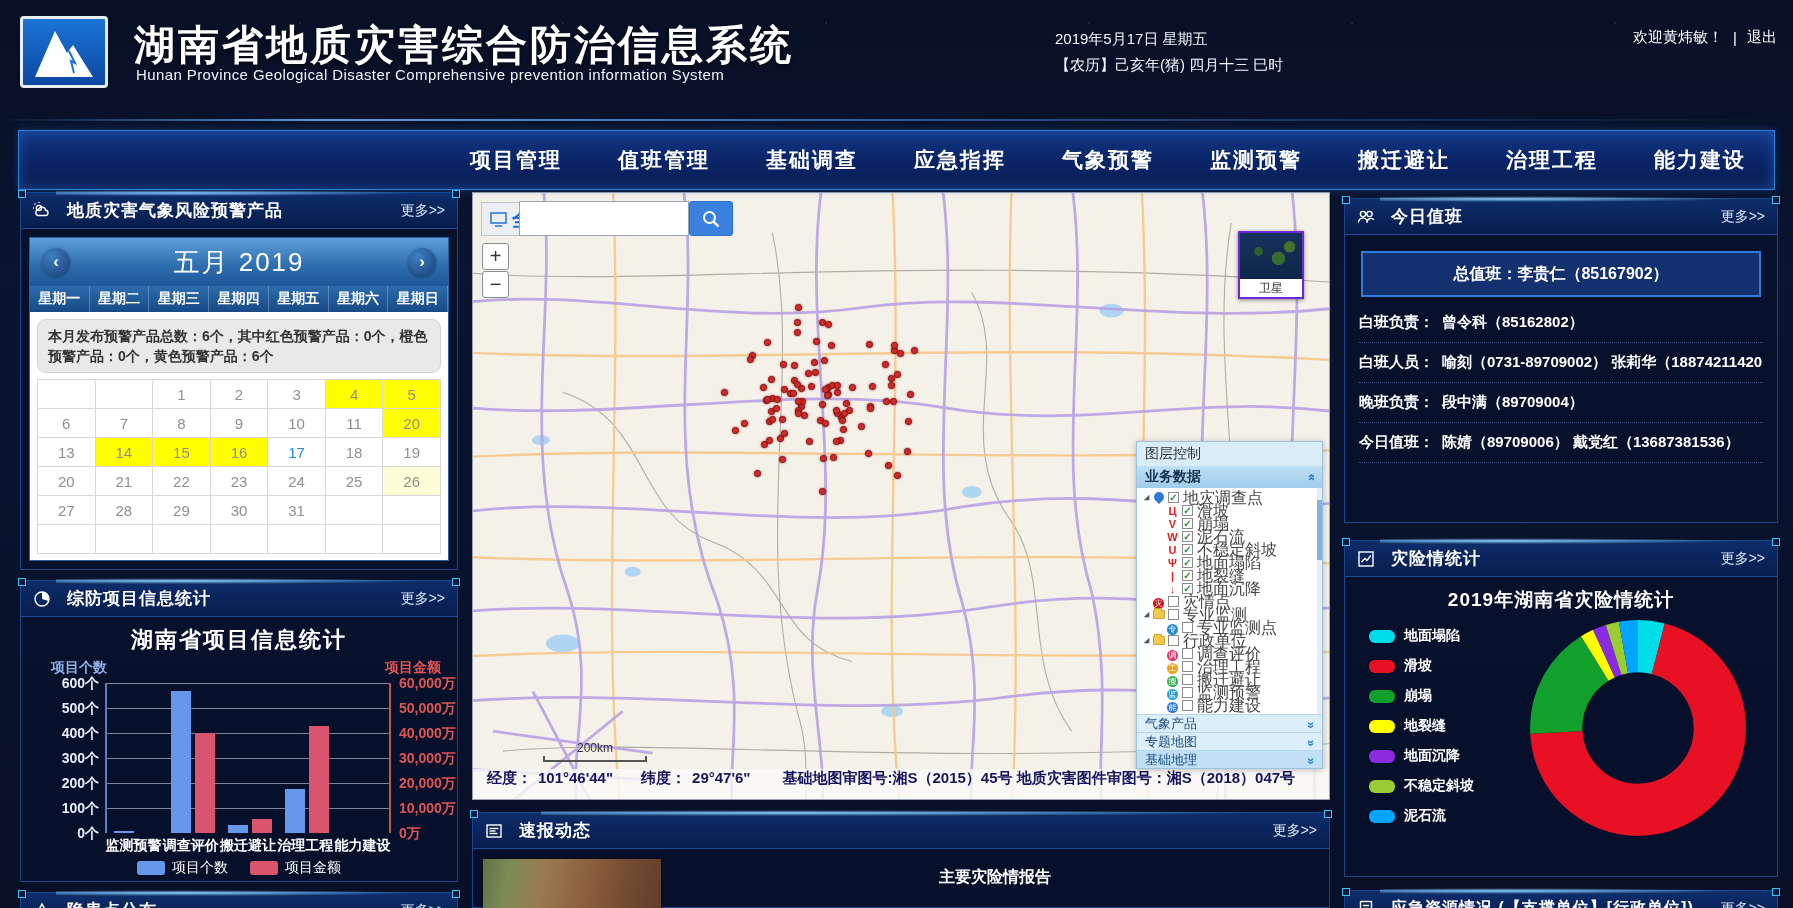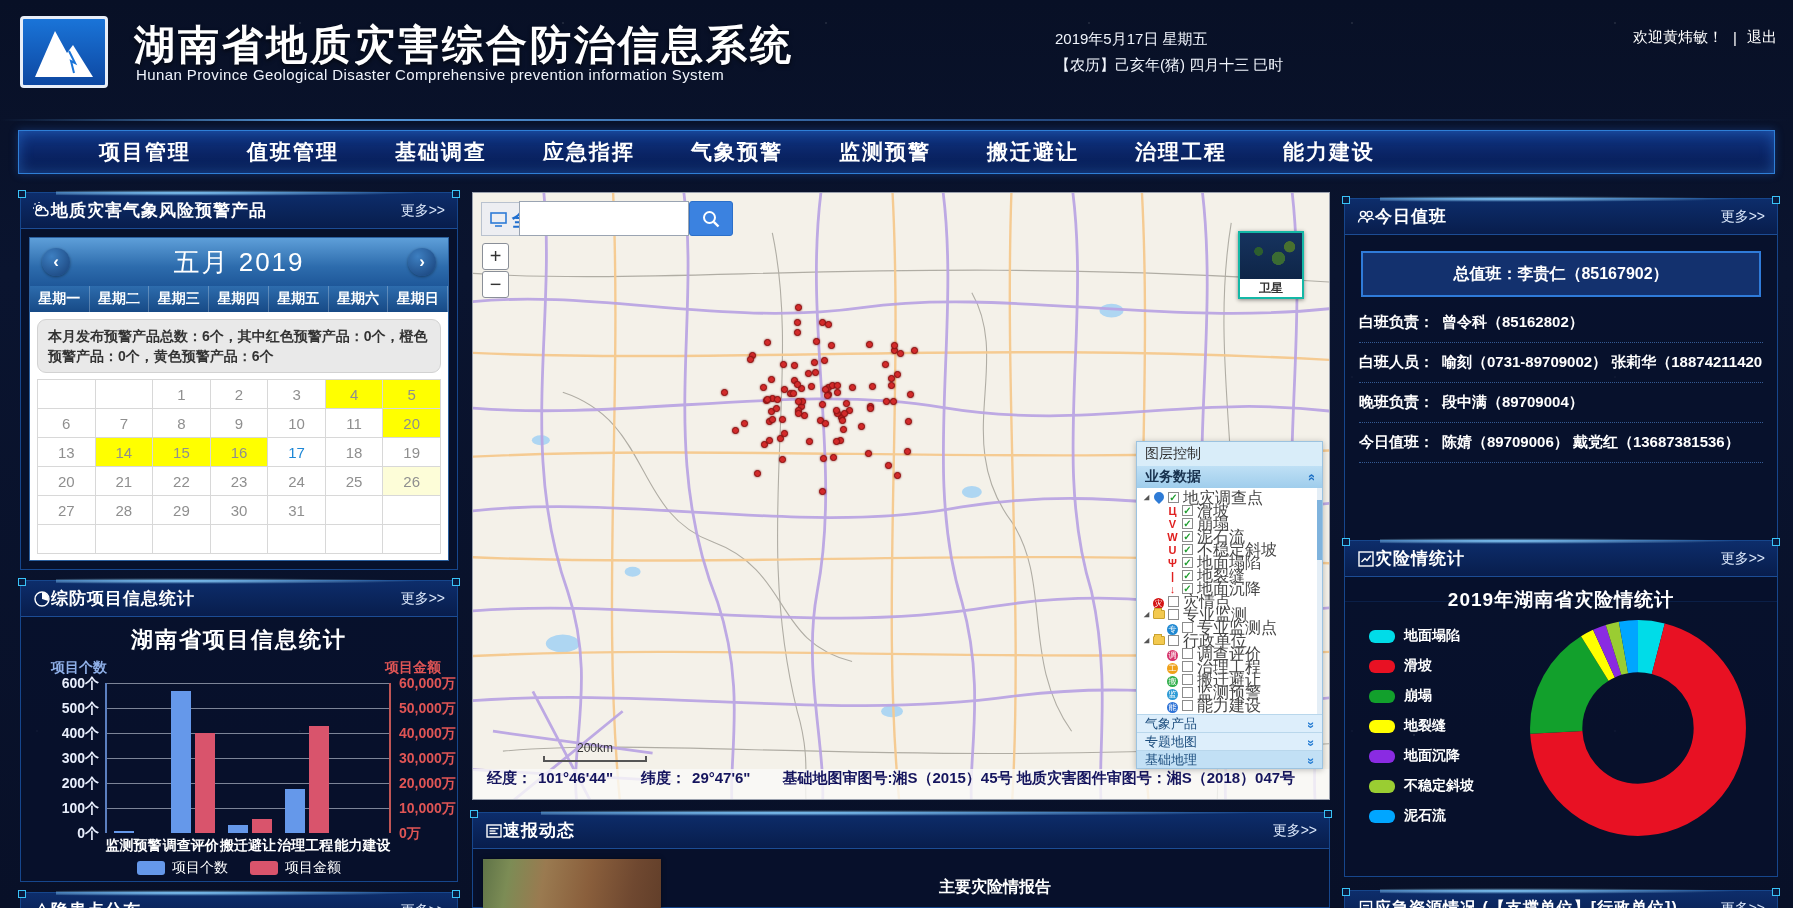--- a/index.html
+++ b/index.html
@@ -27,36 +27,36 @@
   #title-cn { left:134px; top:18px; font-size:41px; font-weight:bold; letter-spacing:3px; color:#fff;
     text-shadow:0 2px 4px rgba(0,0,0,.6); z-index:2; }
   #title-en { left:136px; top:66px; font-size:15px; color:#f0f4fc; letter-spacing:.4px; z-index:2;}
   #date-block { left:1055px; top:26px; font-size:15px; color:#f0f4fc; line-height:26px; z-index:2;}
   #welcome-block { right:16px; top:28px; font-size:15px; color:#fff; z-index:2; display:flex; gap:10px; align-items:center;}
   #welcome-block .logout { cursor:pointer; }
   #top-glow { left:0; top:119px; width:100%; height:2px; z-index:2;
     background:linear-gradient(90deg, rgba(20,60,150,0), rgba(100,180,255,.85) 18%, rgba(70,140,230,.5) 55%, rgba(20,60,150,0)); }
 
   
-  #navbar { left:18px; top:130px; width:1757px; height:44px; z-index:3;
+  #navbar { left:18px; top:130px; width:1757px; height:60px; z-index:3;
     background:linear-gradient(180deg,#103684 0%, #0a2465 55%, #081d52 100%);
     border:1px solid #2f7fd6; box-shadow:0 0 14px rgba(50,130,230,.45) inset, 0 0 8px rgba(40,110,220,.35);
-    display:flex; align-items:center; padding-left:52px; }
+    display:flex; align-items:center; padding-left:38px;justify-content:flex-end; }
   .nav-item { width:148px; text-align:center; font-size:21px; font-weight:bold; letter-spacing:2px; color:#fff; cursor:pointer; }
 
   
   .panel { position:absolute; border:1px solid #16468c; background:rgba(7,16,44,.72); z-index:2; }
   .panel::before, .panel::after { content:""; position:absolute; top:-3px; width:6px; height:6px;
     border:1px solid #39c3f7; background:#0a1a3e; z-index:6; }
   .panel::before { left:-3px; } .panel::after { right:-3px; }
   .panel-header { height:36px; display:flex; align-items:center; padding:0 12px; position:relative;
     background:linear-gradient(180deg,#0d2d6b,#081d4c); border-bottom:1px solid #1c4c94; }
   .panel-header .glow { position:absolute; left:8%; right:8%; top:-3px; height:6px; pointer-events:none;
     background:radial-gradient(ellipse at 35% 50%, rgba(140,210,255,.95), rgba(40,100,210,0) 70%); }
-  .panel-title { color:#fff; font-weight:bold; font-size:17px; margin-left:0; letter-spacing:1px; white-space:nowrap;}
+  .panel-title { color:#fff; font-weight:bold; font-size:17px; margin-left:16px; letter-spacing:1px; white-space:nowrap;}
   .more { margin-left:auto; color:#dce8fb; font-size:14px; cursor:pointer; white-space:nowrap;}
   .hicon { width:18px; height:18px; flex:0 0 18px; }
   .hicon svg { width:18px; height:18px; stroke:#fff; fill:none; stroke-width:1.4; }
 
   
   #cal { position:absolute; left:8px; top:44px; right:8px; bottom:8px; background:#fff; border:1px solid #2a5f9e; }
   #cal-head { height:48px; background:linear-gradient(180deg,#5e9fd9 0%,#2d6cad 60%,#1e5799 100%);
     display:flex; align-items:center; justify-content:center; position:relative; }
   #cal-month { font-size:26px; color:#fff; letter-spacing:2px; }
   .cal-nav { position:absolute; top:10px; width:28px; height:28px; border-radius:50%;
@@ -106,22 +106,22 @@
   #fullscreen-btn span { color:#1f6fd0; font-size:20px; font-weight:bold; }
   #search-input { position:absolute; left:46px; top:8px; width:170px; height:35px; border:1px solid #9aa4b2;
     background:#fff; font-size:15px; padding:0 8px; z-index:5; outline:none; color:#333;}
   #search-btn { position:absolute; left:216px; top:8px; width:44px; height:35px; background:#3b82e0;
     border:1px solid #2b6fc9; border-radius:3px; display:flex; align-items:center; justify-content:center;
     cursor:pointer; z-index:5; }
   .zoom-btn { position:absolute; left:9px; width:27px; height:27px; background:#fff; border:1px solid #8a8f98;
     border-radius:3px; color:#333; font-size:20px; display:flex; align-items:center; justify-content:center;
     cursor:pointer; z-index:5;}
   #zoom-in { top:50px; } #zoom-out { top:78px; }
-  #sat-thumb { position:absolute; left:765px; top:38px; width:66px; z-index:5; border:2px solid #14b8a6;
-    box-shadow:0 1px 4px rgba(0,0,0,.45); cursor:pointer;font-weight:bold;}
+  #sat-thumb { position:absolute; left:765px; top:38px; width:66px; z-index:5; border:2px solid #6d28d9;
+    box-shadow:0 1px 4px rgba(0,0,0,.45); cursor:pointer;}
   #sat-img { height:46px; background:
       radial-gradient(circle at 30% 40%, #2c5e2e 8%, transparent 9%),
       radial-gradient(circle at 62% 55%, #3a6b33 14%, transparent 15%),
       radial-gradient(circle at 80% 30%, #48702f 9%, transparent 10%),
       linear-gradient(180deg,#16335e,#0e2547); }
   #sat-label { height:18px; background:#fff; color:#333; font-size:12px; display:flex; align-items:center; justify-content:center;}
   #scalebar { position:absolute; left:70px; top:548px; z-index:5; color:#333; font-size:12px; text-align:center;}
   #scalebar .bar-line { width:104px; height:6px; border:2px solid #555; border-top:none; margin-top:1px;}
   #coordbar { position:absolute; left:0; right:0; bottom:0; height:30px; background:rgba(250,250,248,.8);
     display:flex; align-items:flex-start; padding-left:14px; gap:6px; z-index:5; color:#15155e; font-size:15px; font-weight:bold;}
@@ -154,21 +154,21 @@
   .layer-foot { height:18px; background:#ddeefb; border-top:1px solid #b9d7ec; color:#1c4d7e; font-size:13px;
     display:flex; align-items:center; padding:0 8px; cursor:pointer;gap:7px;}
   .layer-foot.active { background:#c2e0f5; }
   .layer-foot .chev { margin-left:auto; color:#2a7fd4; font-weight:bold; transform:rotate(90deg); font-size:12px; letter-spacing:-2px;}
 
   
   #news-body { position:absolute; top:36px; left:0; right:0; bottom:0; display:flex; }
   #news-photo { flex:0 0 178px; margin:10px 0 0 10px; height:120px; cursor:pointer;
     background:linear-gradient(100deg,#5f7347 0%, #7c8c55 14%, #9a7a50 32%, #8a5f3c 55%, #6f4830 78%, #5d3b27 100%);
     box-shadow:0 0 4px rgba(0,0,0,.5);}
-  #news-cols { flex:1; display:flex; margin-top:18px;align-items:center; }
+  #news-cols { flex:1; display:flex; margin-top:18px; }
   .news-col { font-size:16px; font-weight:bold; color:#fff; text-align:center; }
   #news-col-report { flex:2.4; } #news-col-time { flex:1; }
 
   
   #duty-chief { margin:16px 16px 6px 16px; height:46px; border:2px solid #2f7bd9; background:#13316e;
     display:flex; align-items:center; justify-content:center; font-size:16px; font-weight:bold; color:#fff;}
   .duty-row { margin:0 14px; height:40px; display:flex; align-items:center; font-size:15px; font-weight:bold;
     color:#fff; border-bottom:1px dotted rgba(90,150,230,.55); white-space:nowrap; overflow:hidden;}
   .duty-row .lab { margin-right:8px; }
 
@@ -712,21 +712,21 @@
     <span class="more">更多&gt;&gt;</span>
   </div>
   <div id="news-body">
     <div id="news-photo"></div>
     <div id="news-cols">
       <div class="news-col" id="news-col-report">主要灾险情报告</div>
     </div>
   </div>
 </div>
 
-<div class="panel" style="left:1344px; top:198px; width:434px; height:404px;">
+<div class="panel" style="left:1344px; top:198px; width:434px; height:325px;">
   <div class="panel-header">
     <div class="glow"></div>
     <span class="hicon">
       <svg viewBox="0 0 18 18">
           <circle cx="6" cy="6" r="2.6"></circle>
           <path d="M1.5,14.5 a4.5,4.5 0 0 1 9,0"></path>
           <circle cx="12.5" cy="6" r="2.6"></circle>
           <path d="M9.8,14.5 a4.2,4.2 0 0 1 7.2,-2.8"></path>
         </svg>
     </span>

